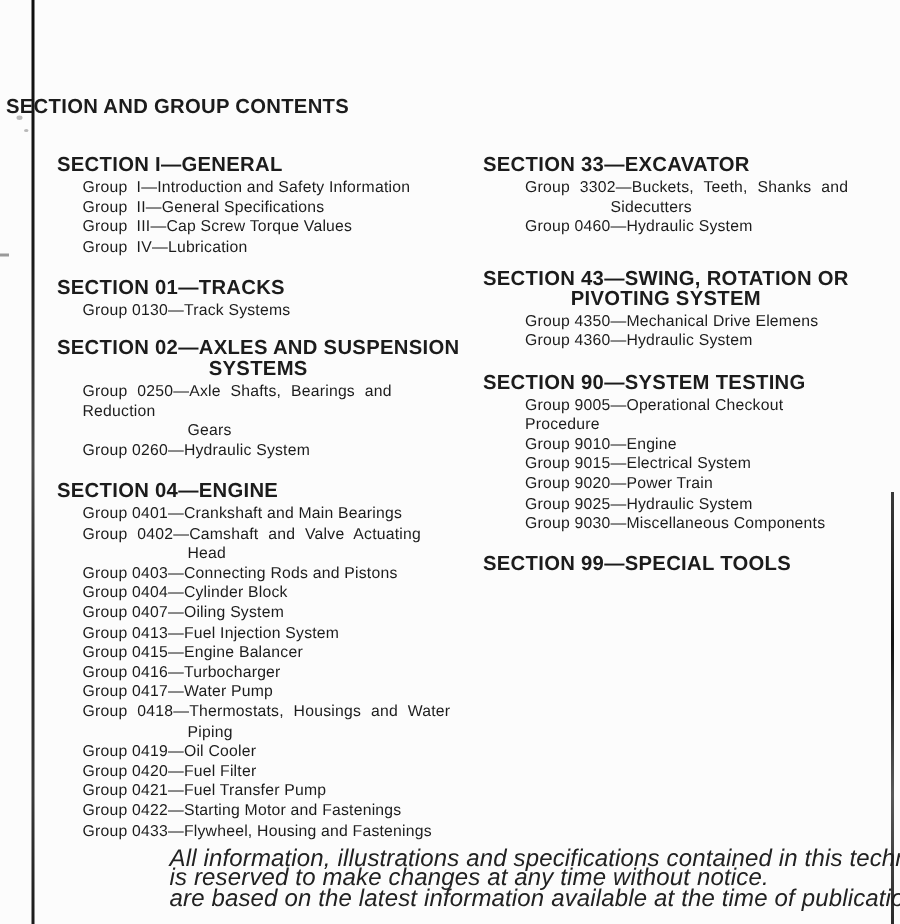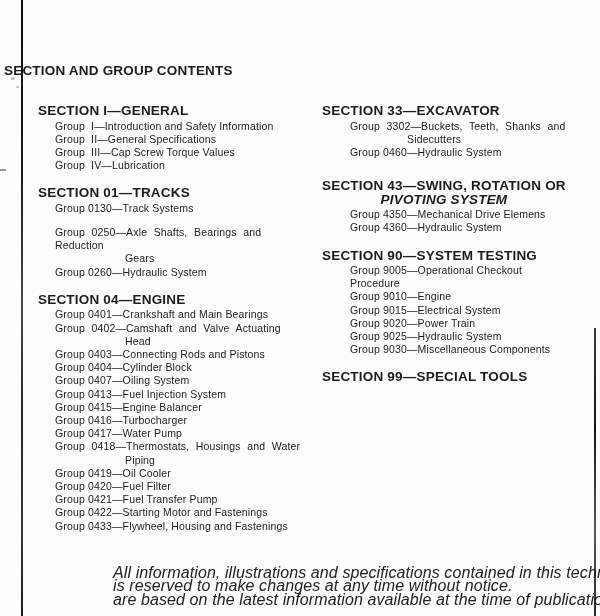--- a/index.html
+++ b/index.html
@@ -37,21 +37,21 @@
 
   .toc-section { margin-top: 11px; }
   .toc-section:first-child { margin-top: 0; }
   .col-right .toc-section:nth-child(2) { margin-top: 20px; }
 
   .heading { display: inline-block; margin-bottom: 2px; }
   .heading-line {
     font-weight: bold; font-size: 13.5px; line-height: 13.5px;
     letter-spacing: 0.2px; white-space: pre;
   }
-  .heading-line.centered { text-align: center; font-style: italic; }
+  .heading-line.centered { text-align: center; }
 
   .group { margin-left: 17px; }
   .col-right .group { margin-left: 28px; }
   .gline {
     font-size: 10.5px; line-height: 13.2px; letter-spacing: 0.15px;
     white-space: pre-wrap;
   }
   .gline.spread { word-spacing: 3.5px; }
   .gline.cont { margin-left: 70px; }
   .col-right .gline.cont { margin-left: 57px; }
@@ -80,21 +80,21 @@
       </div><div class="group">
         <div class="gline">Group  II—General Specifications</div>
       </div><div class="group">
         <div class="gline">Group  III—Cap Screw Torque Values</div>
       </div><div class="group">
         <div class="gline">Group  IV—Lubrication</div>
       </div></div>
     <div class="toc-section"><div class="heading"><div class="heading-line">SECTION 01—TRACKS</div></div><div class="group">
         <div class="gline">Group 0130—Track Systems</div>
       </div></div>
-    <div class="toc-section"><div class="group">
+    <div class="toc-section"><div class="heading"><div class="heading-line">SECTION 02—AXLES AND SUSPENSION</div><div class="heading-line centered">SYSTEMS</div></div><div class="group">
         <div class="gline spread">Group 0250—Axle Shafts, Bearings and Reduction</div>
         <div class="gline cont">Gears</div>
       </div><div class="group">
         <div class="gline">Group 0260—Hydraulic System</div>
       </div></div>
     <div class="toc-section"><div class="heading"><div class="heading-line">SECTION 04—ENGINE</div></div><div class="group">
         <div class="gline">Group 0401—Crankshaft and Main Bearings</div>
       </div><div class="group">
         <div class="gline spread">Group 0402—Camshaft and Valve Actuating</div>
         <div class="gline cont">Head</div>

